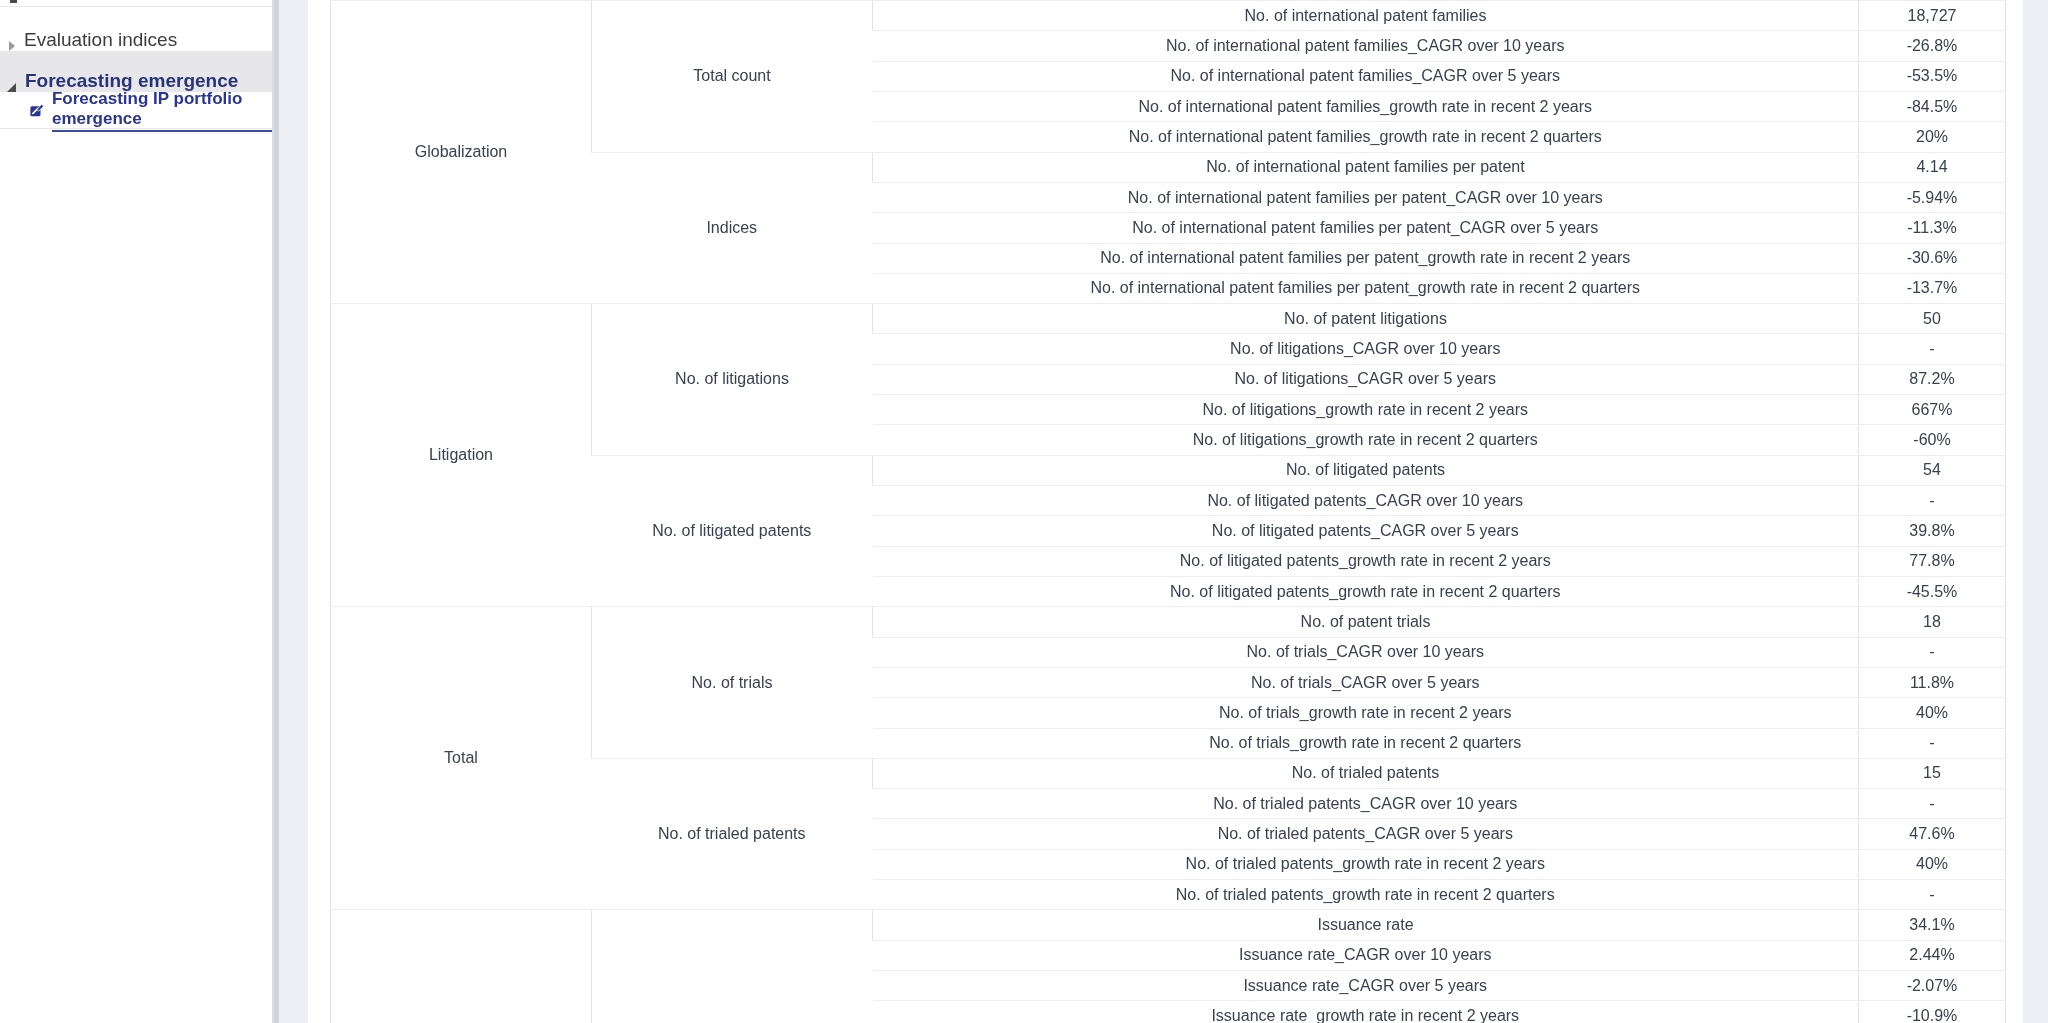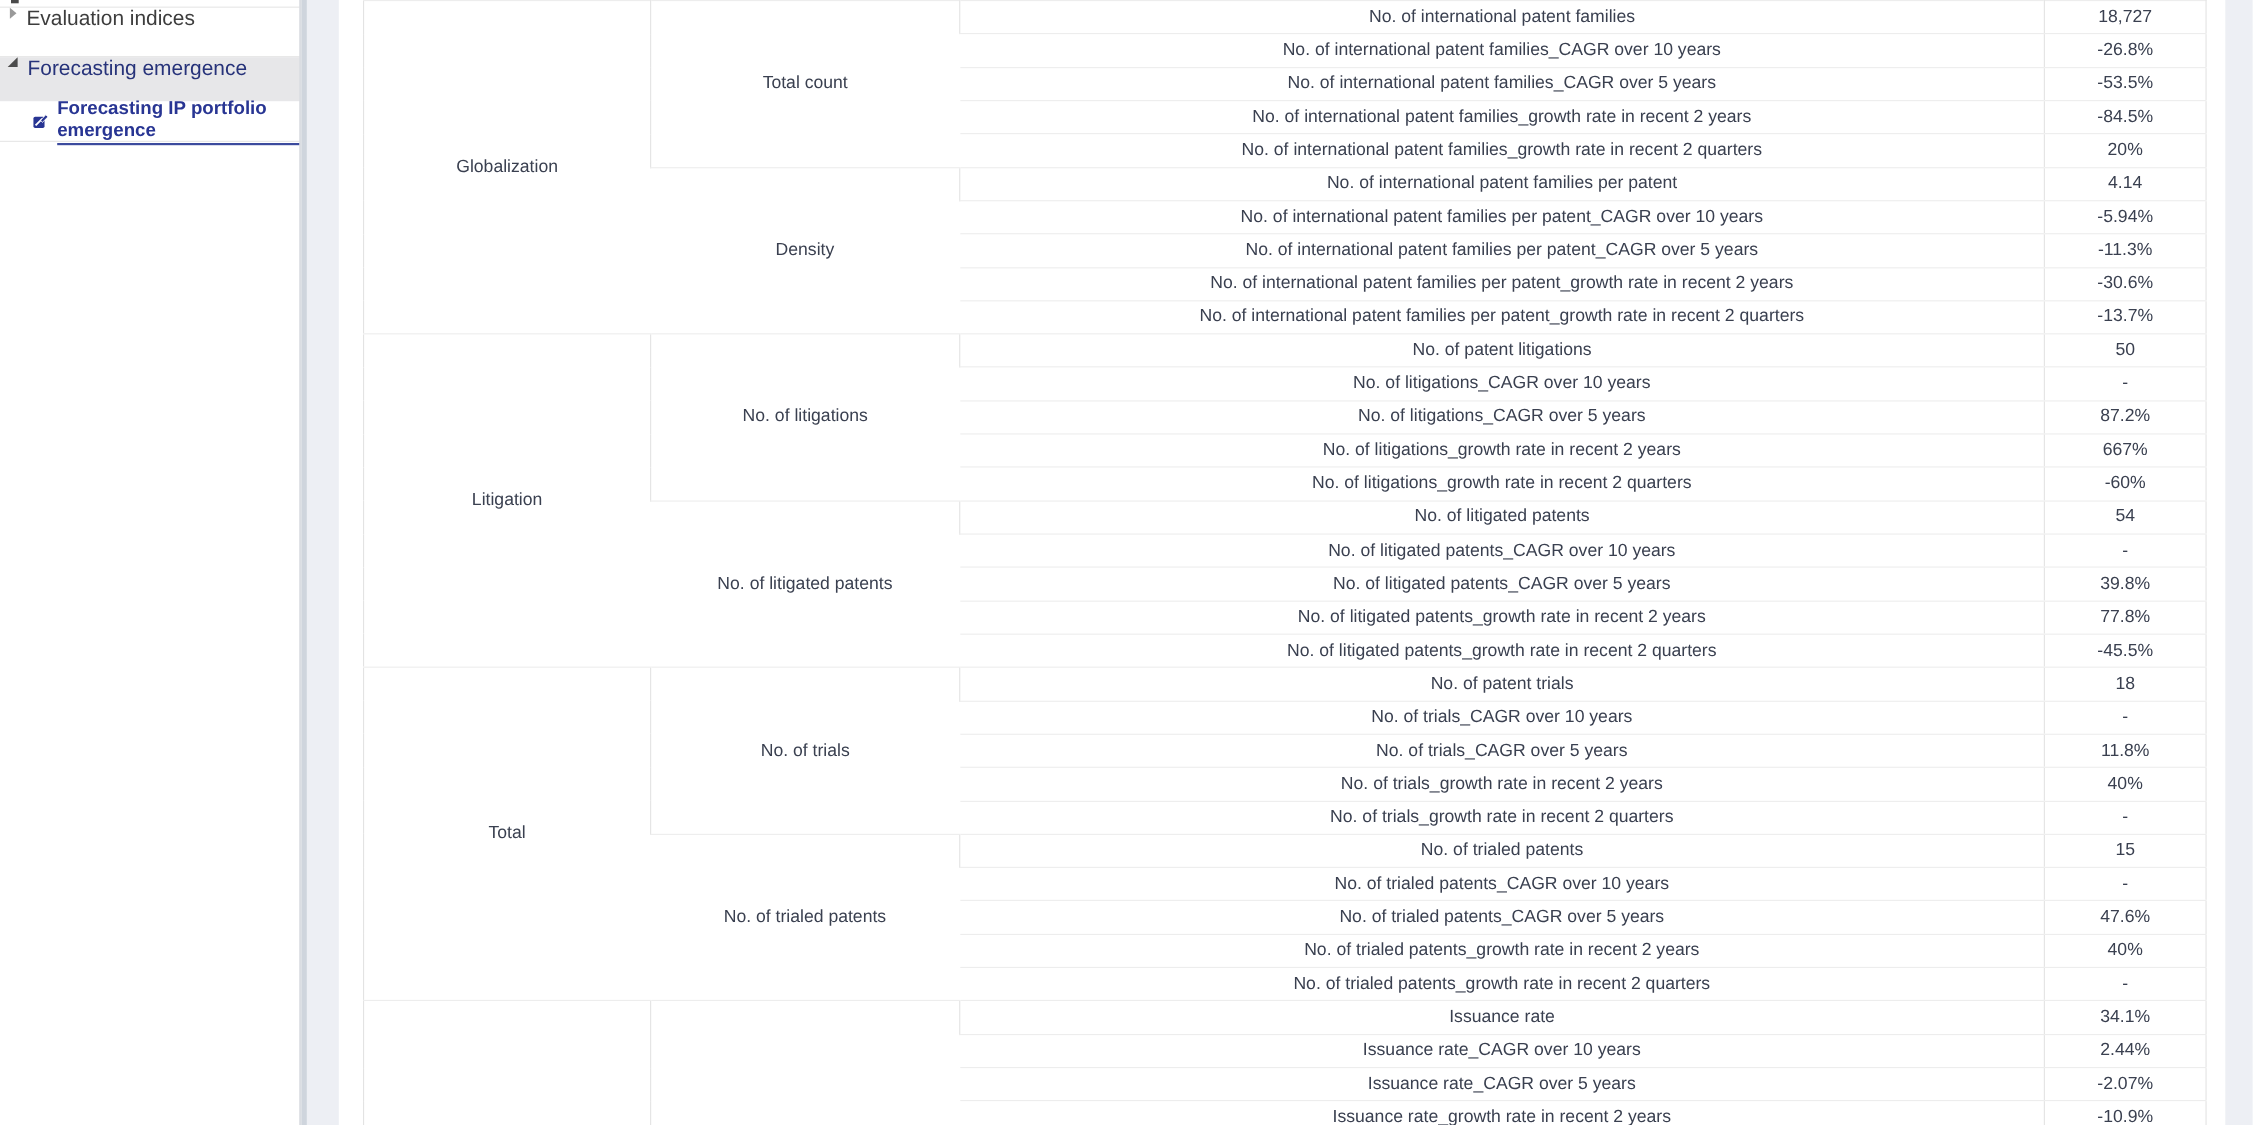--- a/index.html
+++ b/index.html
@@ -4,25 +4,25 @@
 <style>
   * { margin:0; padding:0; box-sizing:border-box; }
   html,body { width:2048px; height:1023px; overflow:hidden; background:#ffffff;
               font-family:"Liberation Sans", sans-serif; }
   #stage { position:relative; width:2048px; height:1023px; background:#ffffff; }
 
   
   .sidebar { position:absolute; left:0; top:0; width:273px; height:100%; background:#ffffff; }
   .sb-remnant { position:absolute; top:0; left:10px; width:7px; height:3px; background:#4a4a4a; }
   .sb-list { position:absolute; top:6px; left:0; width:100%; border-top:1px solid #e6e6e6; }
-  .sb-item { display:flex; align-items:flex-start; height:44px; padding-left:7px;
+  .sb-item { display:flex; align-items:flex-end; height:44px; padding-left:7px;
              border-bottom:1px solid #e6e6e6; font-size:19px; color:#3d3d3d; cursor:pointer; }
   .sb-item .lbl { margin-left:9px; }
   .sb-item.active { height:40px; background:#e7e7e9; border-bottom:none;
-                    font-weight:normal; color:#27337a; }
+                    font-weight:bold; color:#27337a; }
   .tri-r { width:0; height:0; border-top:5px solid transparent; border-bottom:5px solid transparent;
            border-left:6px solid #9a9a9a; margin-left:2px; }
   .tri-e { width:0; height:0; border-left:9px solid transparent; border-bottom:9px solid #4c4c4c;
            margin-left:0px; }
   .sb-sub { display:flex; align-items:center; height:37px; padding-left:30px;
             border-bottom:1px solid #e6e6e6; cursor:pointer; }
   .sb-sub .link-text { margin-left:8px; font-size:17px; font-weight:bold; color:#283593;
                        border-bottom:2px solid #3c4b9e; padding-bottom:1px; }
 
   
@@ -101,21 +101,21 @@
           </tr>
           <tr>
             <td>No. of international patent families_growth rate in recent 2 years</td>
             <td>-84.5%</td>
           </tr>
           <tr>
             <td>No. of international patent families_growth rate in recent 2 quarters</td>
             <td>20%</td>
           </tr>
           <tr>
-            <td rowspan="5">Density</td>
+            <td rowspan="5">Indices</td>
             <td>No. of international patent families per patent</td>
             <td>4.14</td>
           </tr>
           <tr>
             <td>No. of international patent families per patent_CAGR over 10 years</td>
             <td>-5.94%</td>
           </tr>
           <tr>
             <td>No. of international patent families per patent_CAGR over 5 years</td>
             <td>-11.3%</td>

